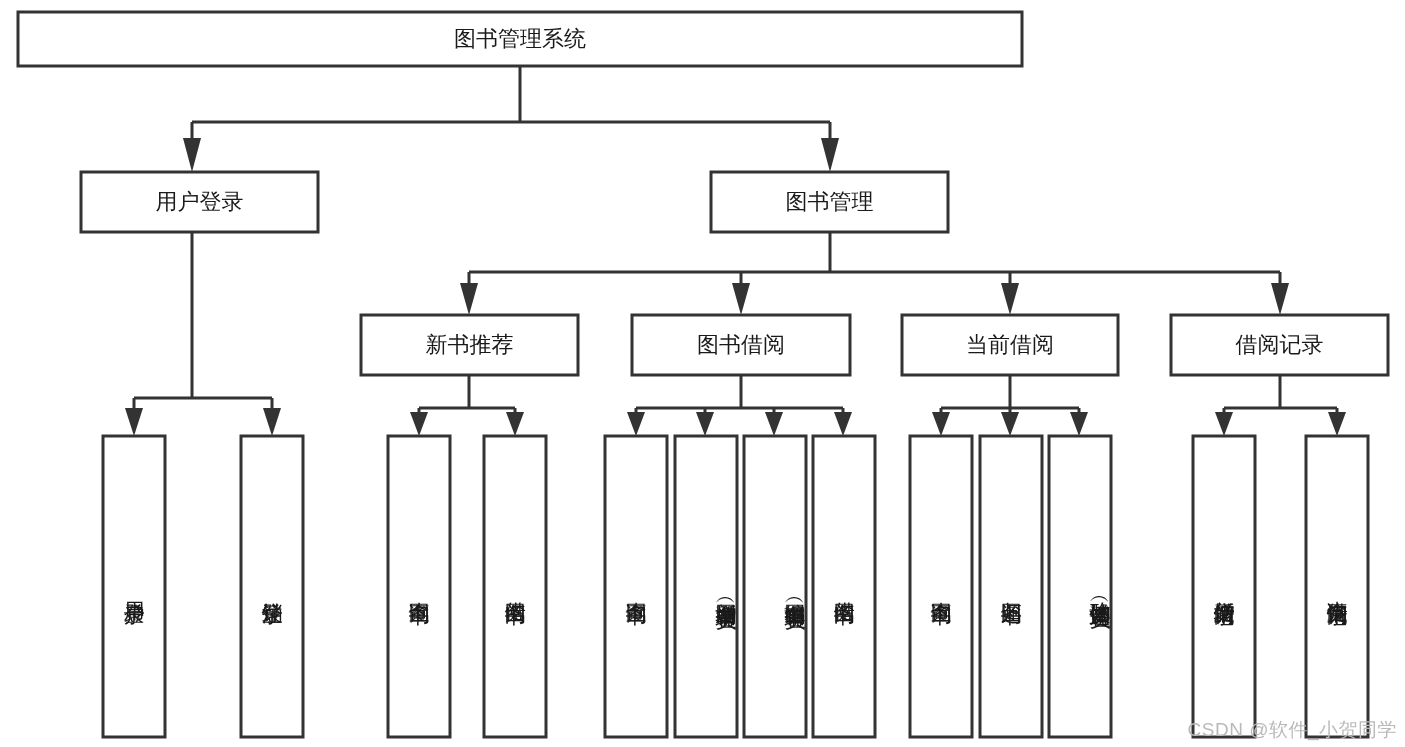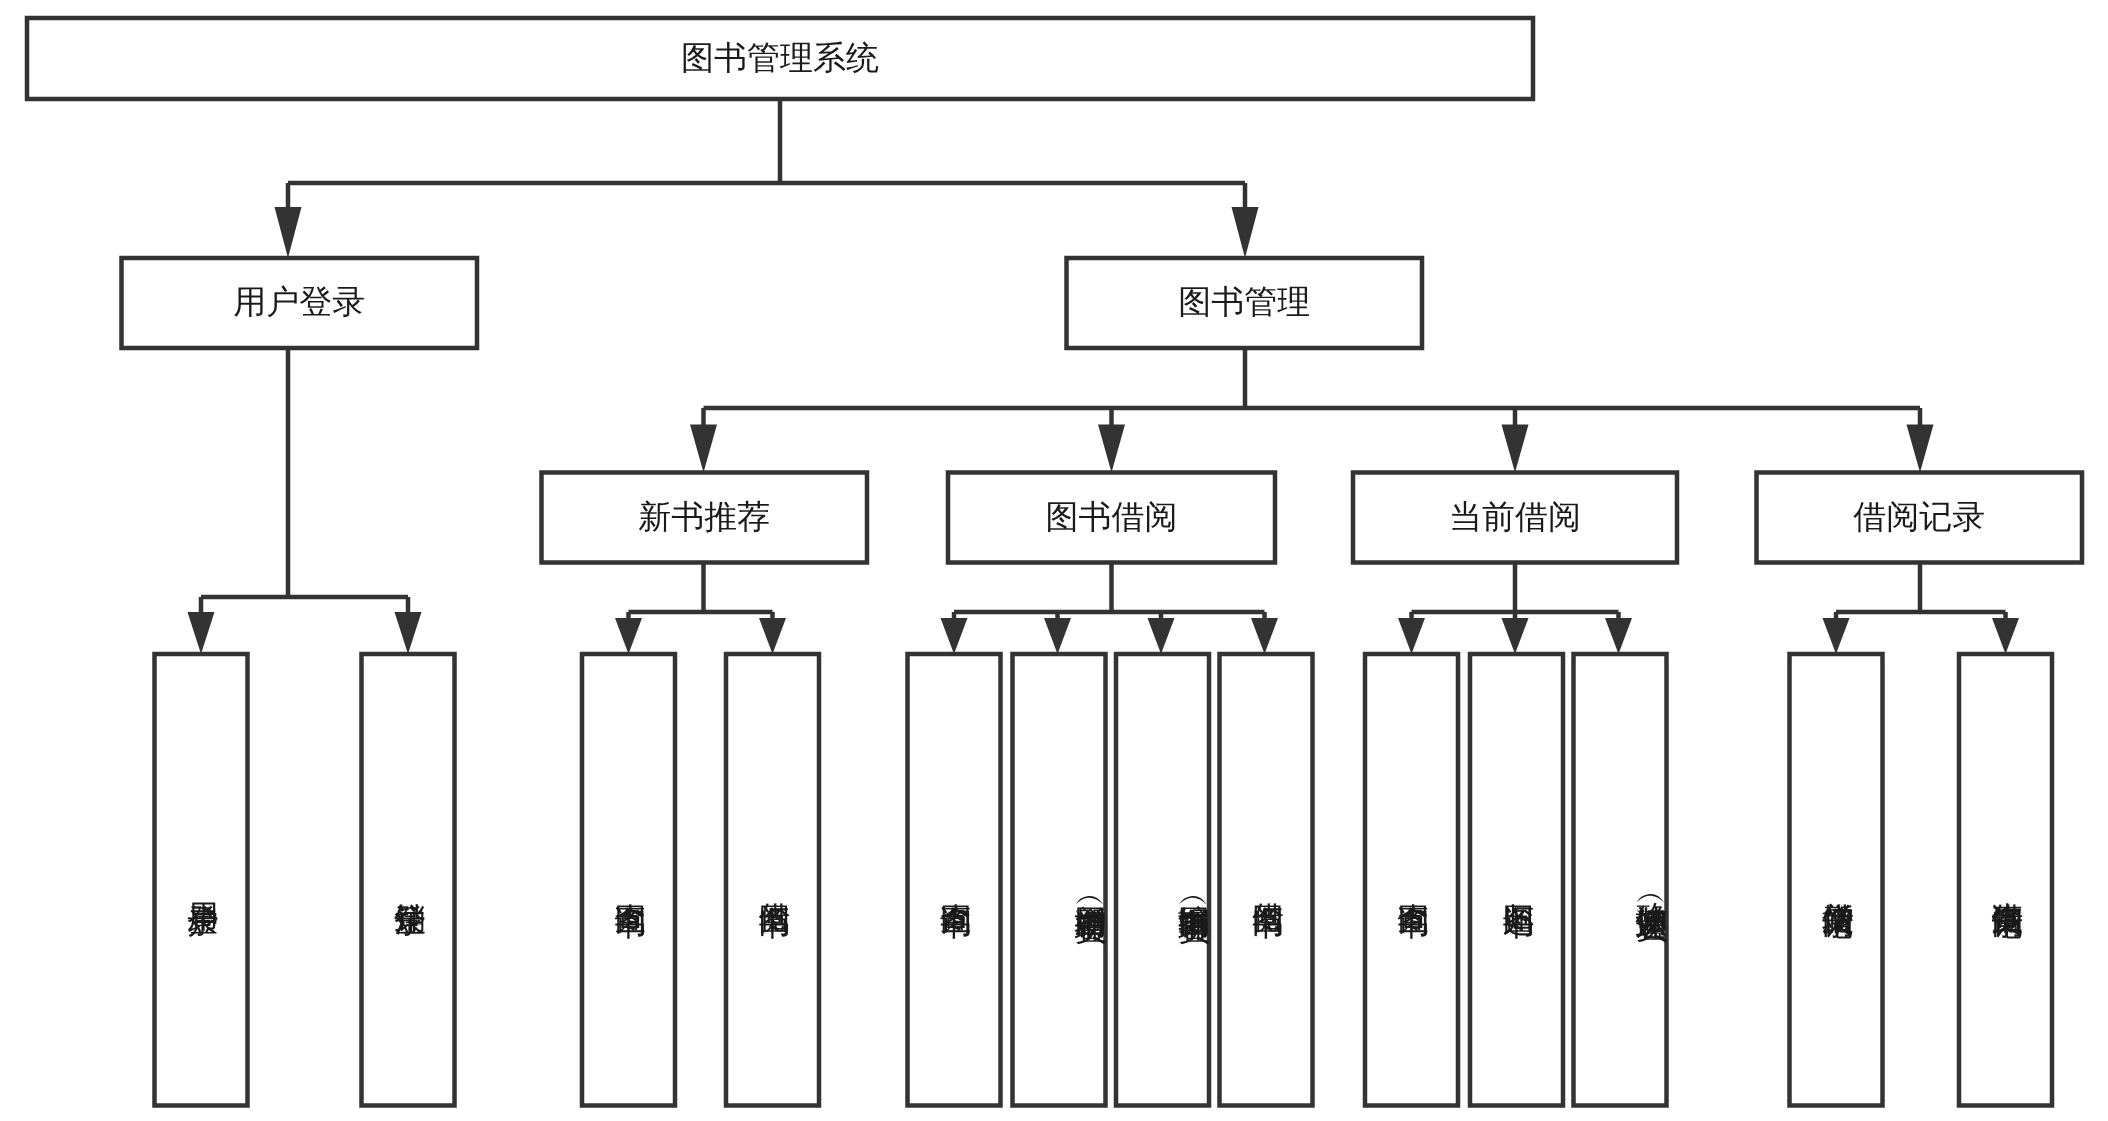--- a/index.html
+++ b/index.html
@@ -206,13 +206,14 @@
   <div class="node-label-v" style="left:744px; top:436px; width:62px; height:301px; align-items:flex-start; padding-top:8px; box-sizing:border-box;">编辑图书（管理员）</div>
   <div class="node-label-v" style="left:813px; top:436px; width:62px; height:301px;">借阅图书</div>
 
   <div class="node-label-v" style="left:910px; top:436px; width:62px; height:301px;">查询图书</div>
   <div class="node-label-v" style="left:980px; top:436px; width:62px; height:301px;">归还图书</div>
   <div class="node-label-v" style="left:1049px; top:436px; width:62px; height:301px; align-items:flex-start; padding-top:6px; box-sizing:border-box;">确认归还（管理员）</div>
 
   <div class="node-label-v" style="left:1193px; top:436px; width:62px; height:301px;">新增借阅记录</div>
   <div class="node-label-v" style="left:1306px; top:436px; width:62px; height:301px;">查询借阅记录</div>
 
+  <div class="watermark">CSDN @软件_小贺同学</div>
 </div>
 
 </body></html>

